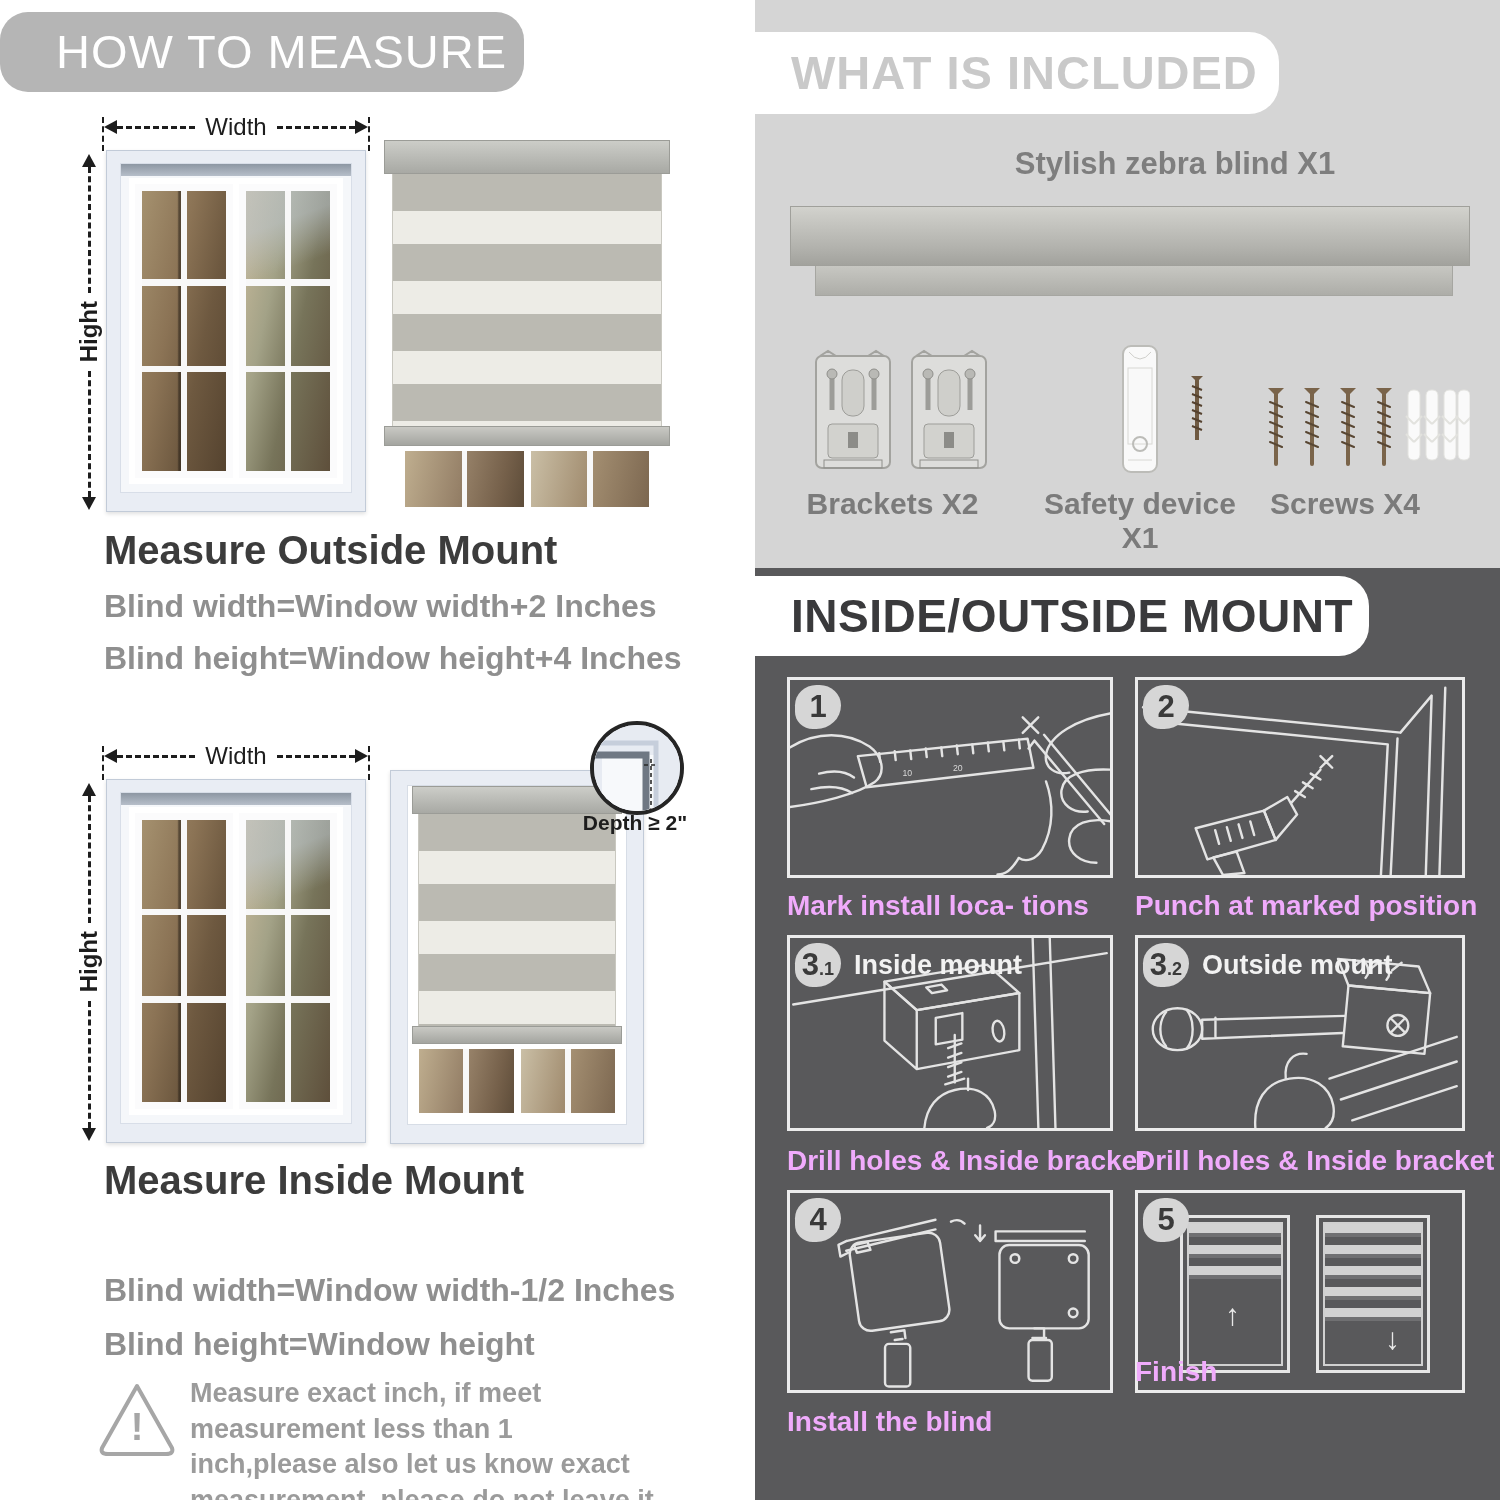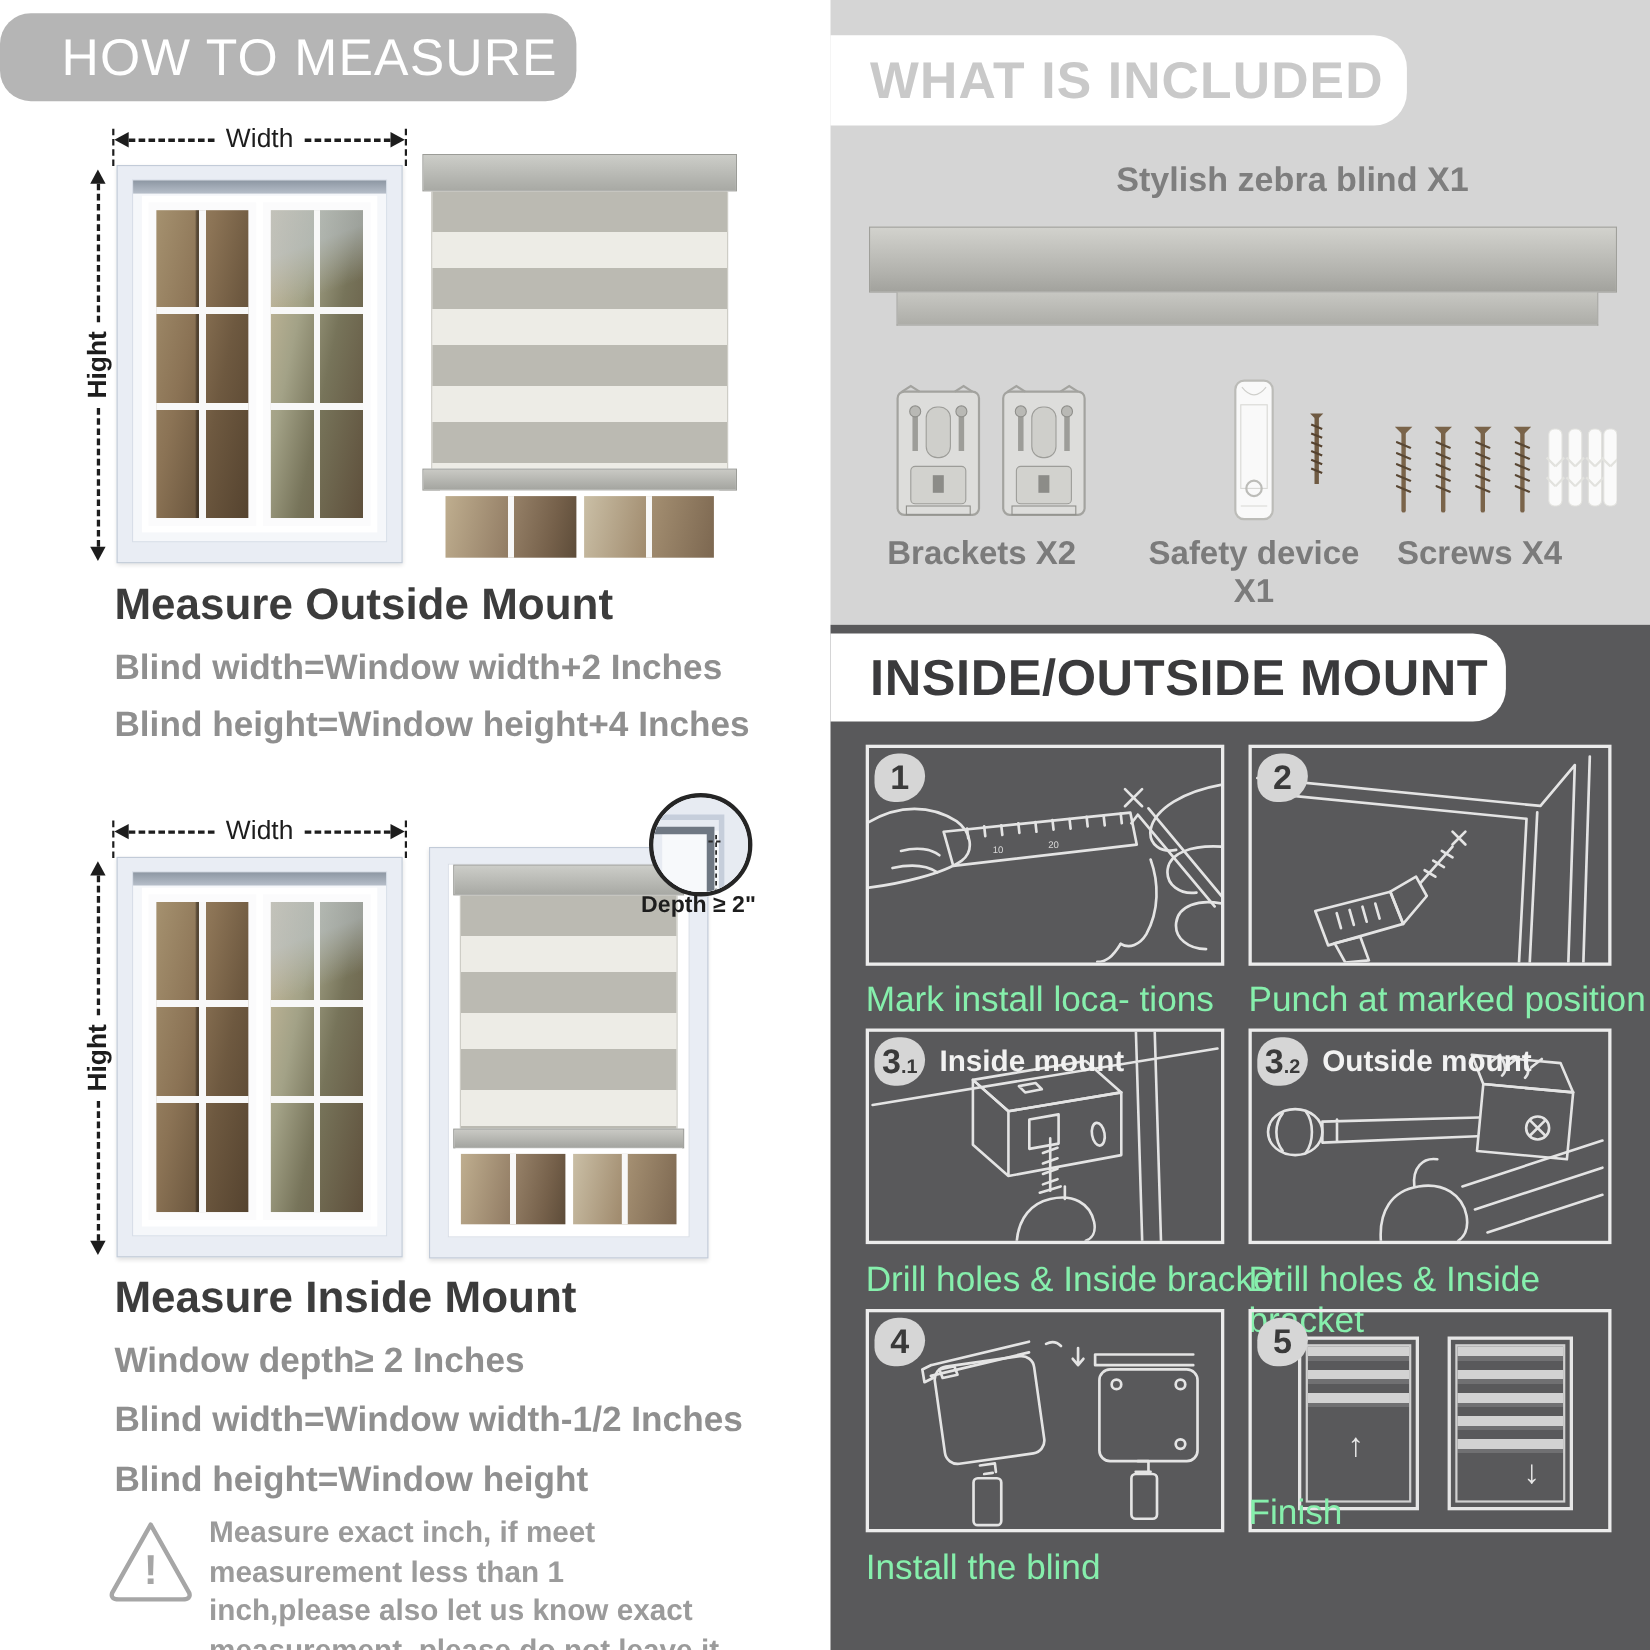--- a/index.html
+++ b/index.html
@@ -92,21 +92,21 @@
             border:1px solid #a0a09b;box-sizing:border-box;}
   .rail-lip{position:absolute;background:linear-gradient(180deg,#c7c7c2,#adada8);
             border:1px solid #a6a6a1;border-top:none;box-sizing:border-box;}
 
   .step-panel{position:absolute;border:3px solid #ececec;box-sizing:border-box;}
   .badge{position:absolute;left:5px;top:5px;width:46px;height:44px;border-radius:50% 50% 58% 42%;
          background:#d6d6d6;color:#3a3a3a;font-size:31px;font-weight:bold;text-align:center;
          line-height:44px;}
   .badge small{font-size:18px;font-weight:bold;}
   .step-title{position:absolute;left:64px;top:12px;color:#f2f2f2;font-size:27px;font-weight:bold;}
-  .caption{position:absolute;color:#86efac;font-size:32px;font-weight:normal;}
+  .caption{position:absolute;color:#f0abfc;font-size:28px;font-weight:bold;}
 
   .sketch{position:absolute;inset:0;width:100%;height:100%;}
   .sk{stroke:#e4e4e4;stroke-width:2.5;fill:none;stroke-linecap:round;stroke-linejoin:round;}
 
   
   .demo{position:absolute;border:3px solid #e6e6e6;}
   .demo .in{position:absolute;inset:4px;border:2px solid #d0d0d0;}
   .demo .stripes{position:absolute;left:6px;right:6px;top:6px;
       background:repeating-linear-gradient(180deg,#d2d2d2 0 9px,rgba(255,255,255,.14) 9px 13px,transparent 13px 21px);}
   .demo .arr{position:absolute;color:#e8e8e8;font-size:30px;font-weight:bold;}
@@ -207,21 +207,20 @@
         <rect x="8" y="30" width="52" height="60" fill="#f7f9fb"></rect>
         <path d="M0,30 L52,30 L52,90" stroke="#6f7883" stroke-width="7" fill="none"></path>
         <path d="M0,18 L62,18 L62,90" stroke="#c6cedb" stroke-width="5" fill="none"></path>
         <path d="M57,34 L57,84 M50,40 L64,40" stroke="#2a2a2a" stroke-width="1.6" stroke-dasharray="4 3" fill="none"></path>
       </svg>
     </div>
     <div class="abs depth-label" style="left:495px;top:76px;width:160px;">Depth ≥ 2"</div>
   </div>
 
   <div class="abs title-dark" style="left:104px;top:1158px;">Measure Inside Mount</div>
-  <div class="abs line-gray" style="left:104px;top:1218px;">Window depth≥ 2 Inches</div>
   <div class="abs line-gray" style="left:104px;top:1272px;">Blind width=Window width-1/2 Inches</div>
   <div class="abs line-gray" style="left:104px;top:1326px;">Blind height=Window height</div>
 
   <div class="abs" style="left:96px;top:1378px;width:82px;height:82px;">
     <svg class="sketch" viewBox="0 0 82 82">
       <path d="M41,8 L76,70 Q78,76 70,76 L12,76 Q4,76 6,70 Z" stroke="#a6a6a6" stroke-width="4" fill="none" stroke-linejoin="round"></path>
       <text x="41" y="62" text-anchor="middle" font-size="38" font-weight="bold" fill="#a6a6a6" font-family="Liberation Sans,sans-serif">!</text>
     </svg>
   </div>
   <div class="abs warn-text" style="left:190px;top:1376px;width:468px;">Measure exact inch, if meet measurement less than 1 inch,please also let us know exact measurement, please do not leave it</div>

